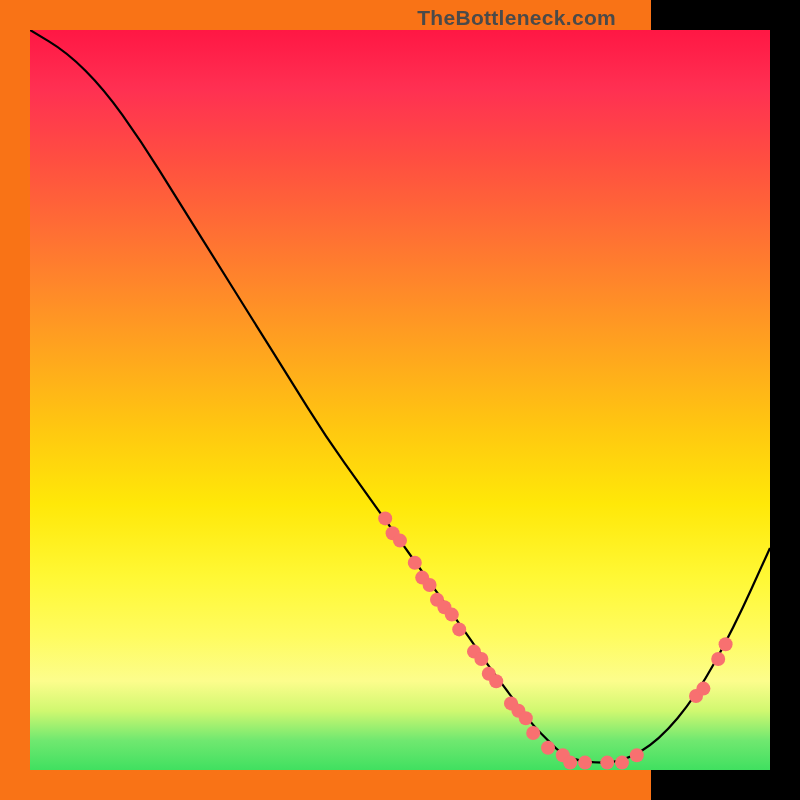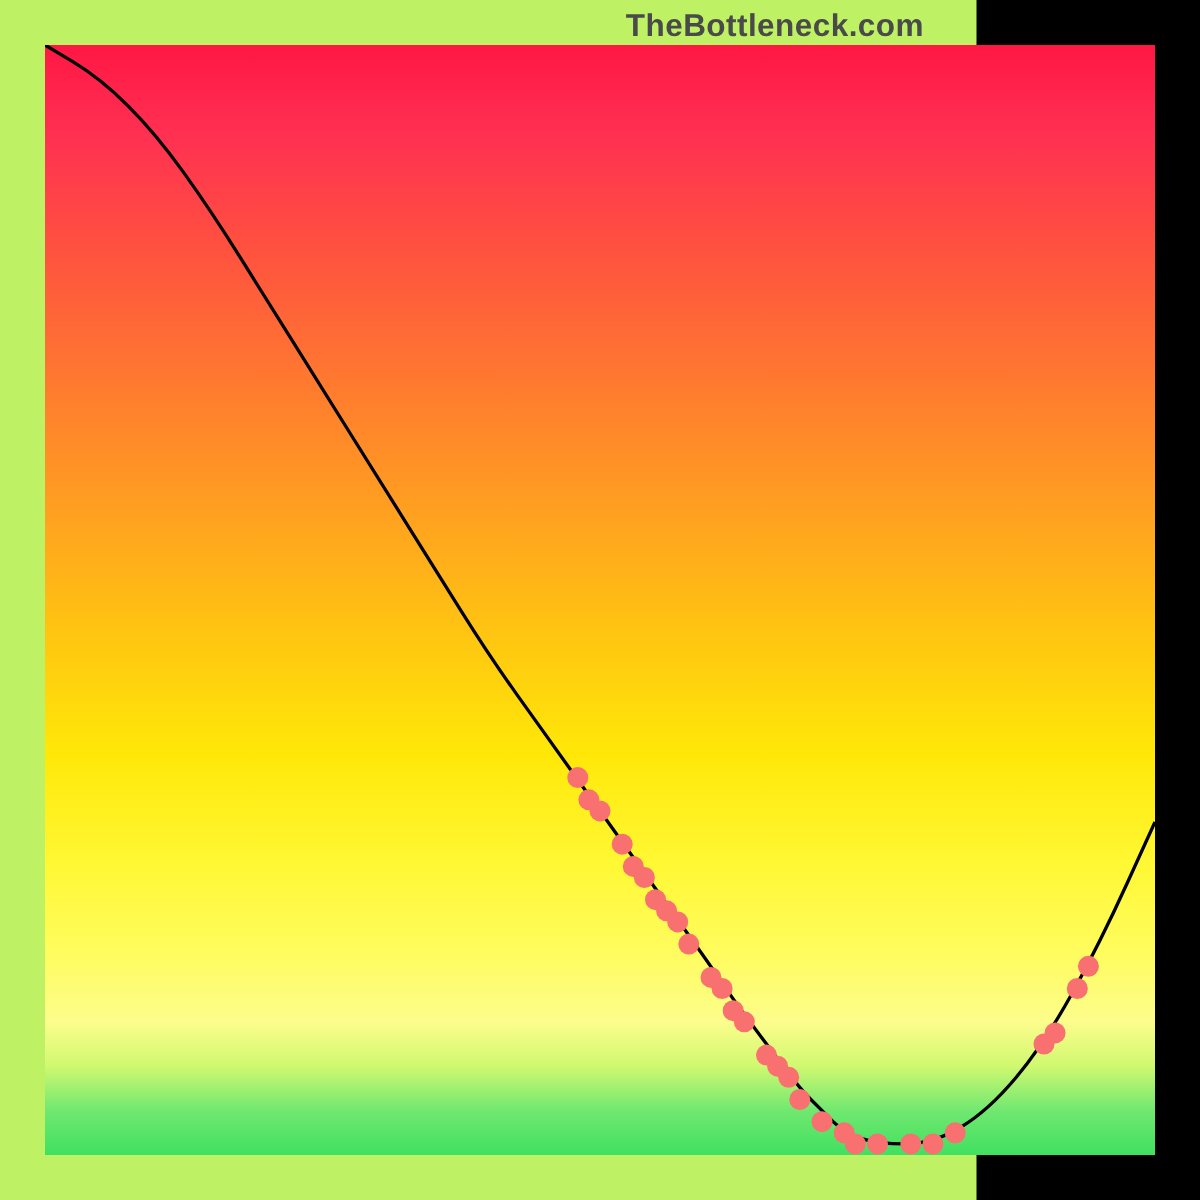--- a/index.html
+++ b/index.html
@@ -8,21 +8,21 @@
     background: #000;
     width: 800px;
     height: 800px;
     overflow: hidden;
     font-family: Arial, sans-serif;
   }
   .chart-container {
     position: relative;
     width: 651px;
     height: 800px;
-    background: #bef264;
+    background: #f97316;
   }
   .plot-area {
     position: absolute;
     left: 30px;
     top: 30px;
     width: 740px;
     height: 740px;
     background: linear-gradient(to bottom,
       #ff1744 0%,
       #ff3052 8%,

